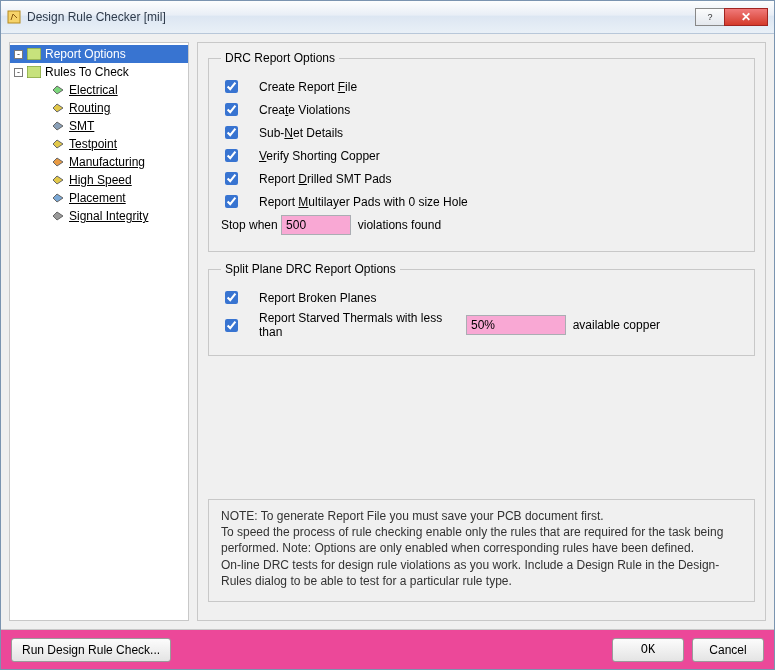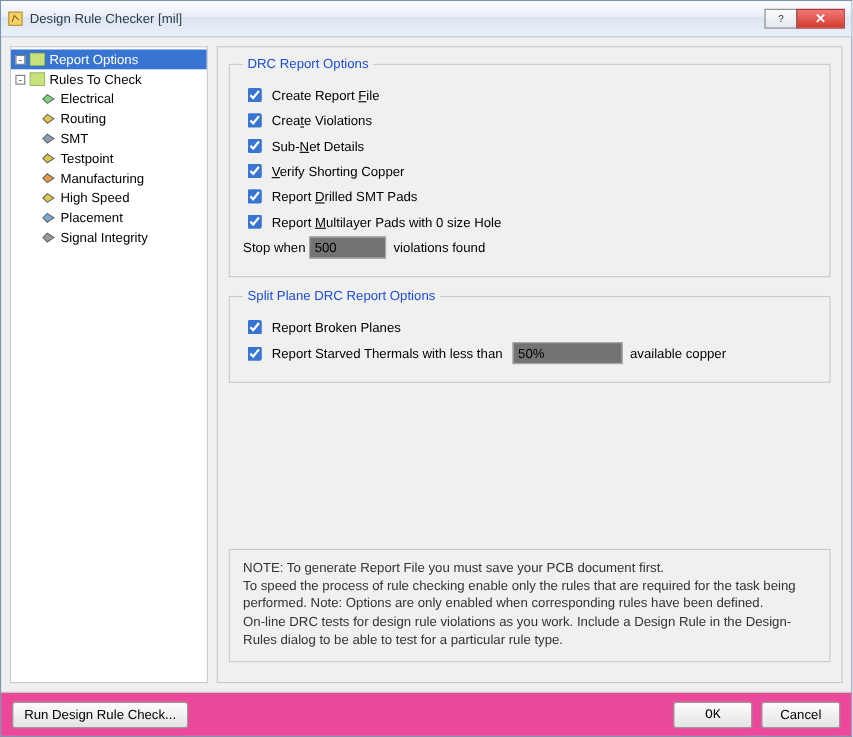--- a/index.html
+++ b/index.html
@@ -7,33 +7,33 @@
 .window { width: 775px; height: 670px; background: #f0f0f0; border: 1px solid #7a94b0; position: relative; display: flex; flex-direction: column; }
 .titlebar { height: 28px; background: linear-gradient(#fdfefe,#e8eef6 45%,#dce6f2 46%,#e9f0f7); display: flex; align-items: center; padding: 16px 6px; border-bottom: 1px solid #b8c7d9; justify-content: space-between; }
 .title-left { display: flex; align-items: center; gap: 6px; color: #2f3b4b; }
 .winbtns { display: flex; gap: 0; }
 .winbtn { width: 30px; height: 18px; border: 1px solid #888; display: flex; align-items: center; justify-content: center; margin-left: -1px; background: linear-gradient(#fcfcfc,#e4e8ee); font-size: 9px; color: #333; }
 .winbtn.close { background: linear-gradient(#f07a7a,#d43a2a); color: #fff; border-color: #a02420; width: 44px; font-weight: bold; font-size: 12px; }
 .body { flex: 1; display: flex; padding: 8px; gap: 8px; }
 .sidebar { width: 180px; background: #fff; border: 1px solid #c8c8c8; padding: 2px 0; overflow: hidden; }
 .tree-row { display: flex; align-items: center; height: 18px; padding: 0 4px; gap: 4px; white-space: nowrap; }
 .tree-row.sel { background: #3874d1; color: #fff; }
-.tree-row.sub { padding-left: 12px; }
+.tree-row.sub { padding-left: 26px; text-decoration: underline; }
 .tree-row .pm { width: 9px; height: 9px; border: 1px solid #7a7a7a; font-size: 9px; line-height: 7px; text-align: center; color: #333; background: #fff; }
 .tree-row .gap { width: 11px; }
 .ico { width: 14px; height: 12px; display: inline-block; }
 .content { flex: 1; background: #f0f0f0; border: 1px solid #c8c8c8; padding: 8px 10px; display: flex; flex-direction: column; }
 fieldset { border: 1px solid #c8c8c8; margin: 0 0 10px 0; padding: 8px 12px 12px 12px; }
 fieldset.note { flex: 0 0 auto; margin-top: auto; }
-legend { color: #1d4ed8; padding: 0 4px; }
+legend { color: #000000; padding: 0 4px; }
 .row { display: flex; align-items: center; margin: 4px 0; flex-wrap: wrap; }
-label.ck { display: flex; align-items: center; gap: 6px; }
+label.ck { display: flex; align-items: center; gap: 18px; }
 input[type=checkbox] { width: 13px; height: 13px; accent-color: #3874d1; }
 u { text-decoration: underline; }
-input.txt { border: 1px solid #abadb3; height: 20px; padding: 1px 4px; background: #737373; }
+input.txt { border: 1px solid #abadb3; height: 20px; padding: 1px 4px; background: #f9a8d4; }
 .w70 { width: 70px; } .w110 { width: 100px; }
 .footer { height: 40px; padding: 5px 10px; display: flex; align-items: center; border-top: 1px solid #c8c8c8; background: #ec4899; }
 .btn { height: 24px; border: 1px solid #9a9a9a; background: linear-gradient(#fcfcfc,#e4e4e4); padding: 0 14px; border-radius: 3px; }
 .btn.run { padding: 0 10px; }
 .btn.ok { width: 72px; margin-left: auto; margin-right: 8px; font-family: Liberation Mono, monospace; }
 .btn.cancel { width: 72px; text-align: center; }
 .note-text { color: #333; line-height: 1.35; }
 .app-ico { width: 14px; height: 14px; display: inline-block; }
 </style>
 </head>

